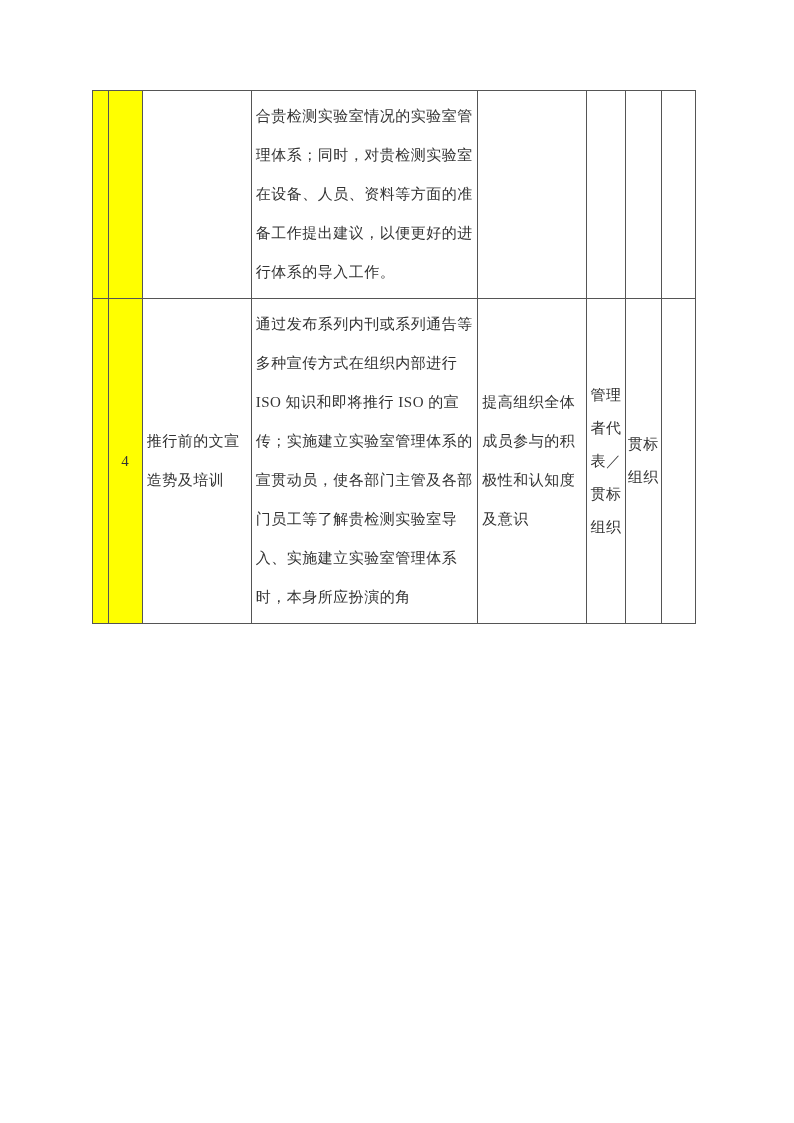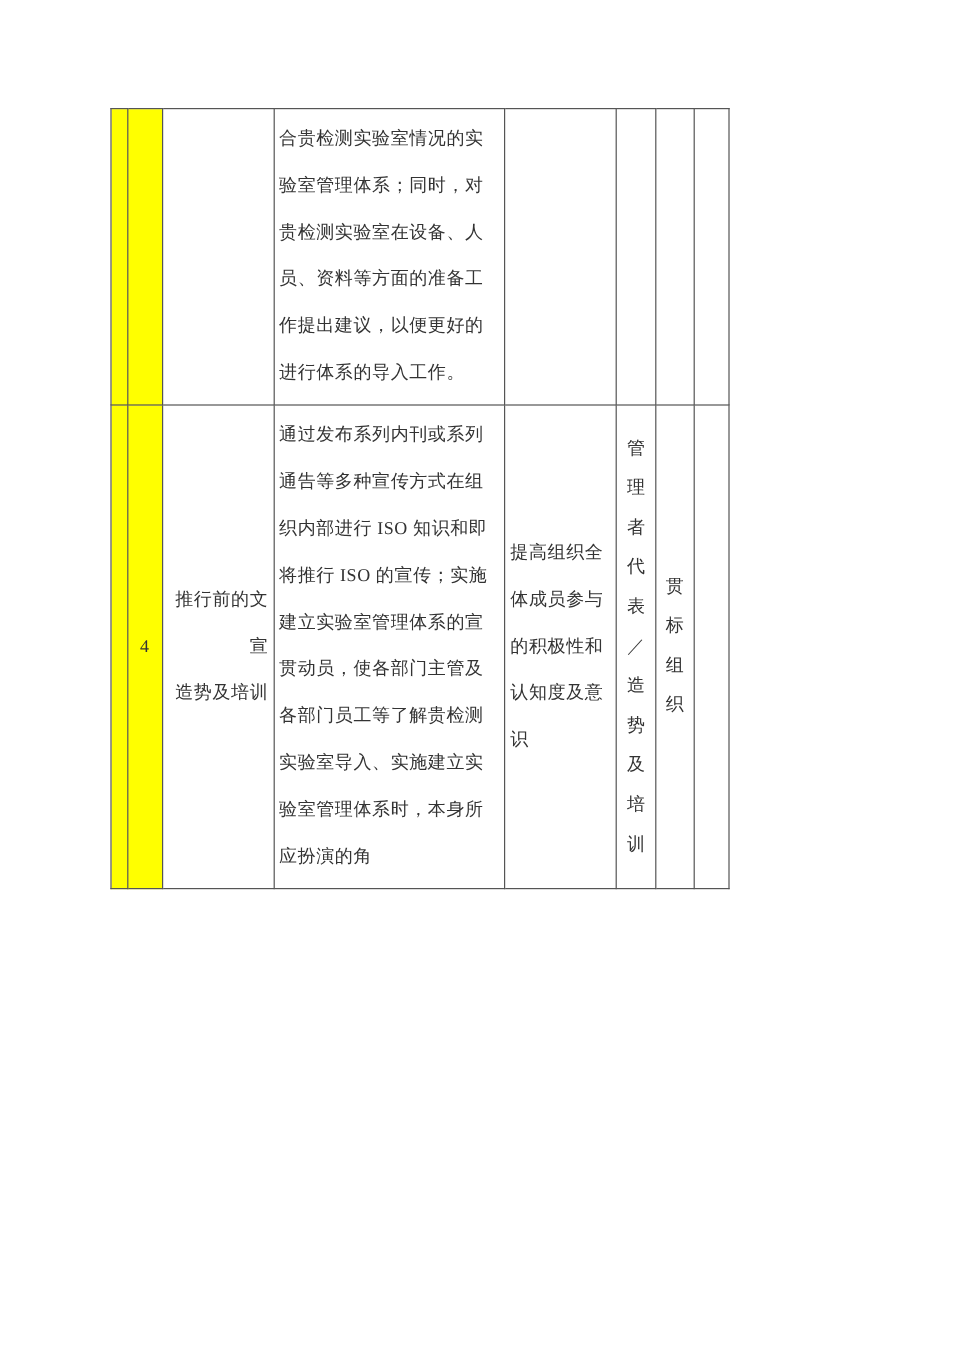--- a/index.html
+++ b/index.html
@@ -13,21 +13,21 @@
       background: #ffffff;
       font-family: "SimSun", "宋体", serif;
       font-size: 15px;
       color: #333333;
       position: relative;
     }
     .table-container {
       position: absolute;
       top: 90px;
       left: 92px;
-      width: 516px;
+      width: 604px;
     }
     table {
       border-collapse: collapse;
       width: 100%;
     }
     td {
       border: 1px solid #555555;
       vertical-align: middle;
       padding: 6px 4px;
       line-height: 2.6;
@@ -69,23 +69,23 @@
       <td class="col-c"></td>
       <td class="col-d">合贵检测实验室情况的实验室管理体系；同时，对贵检测实验室在设备、人员、资料等方面的准备工作提出建议，以便更好的进行体系的导入工作。</td>
       <td class="col-e"></td>
       <td class="vertical col-f"></td>
       <td class="vertical col-g"></td>
       <td class="col-h"></td>
     </tr>
     <tr>
       <td class="yellow col-a"></td>
       <td class="yellow col-b num">4</td>
-      <td class="col-c" style="white-space: pre-line; text-align: right;">推行前的文宣
+      <td class="col-c" style="white-space: pre-line;">推行前的文宣
 造势及培训</td>
       <td class="col-d">通过发布系列内刊或系列通告等多种宣传方式在组织内部进行 ISO 知识和即将推行 ISO 的宣传；实施建立实验室管理体系的宣贯动员，使各部门主管及各部门员工等了解贵检测实验室导入、实施建立实验室管理体系时，本身所应扮演的角</td>
       <td class="col-e">提高组织全体成员参与的积极性和认知度及意识</td>
-      <td class="vertical col-f">管理者代表／造势及培训</td>
+      <td class="vertical col-f">管理者代表／贯标组织</td>
       <td class="vertical col-g">贯标组织</td>
       <td class="col-h"></td>
     </tr>
   </tbody>
     </table>
 </div>
 
 </body></html>

